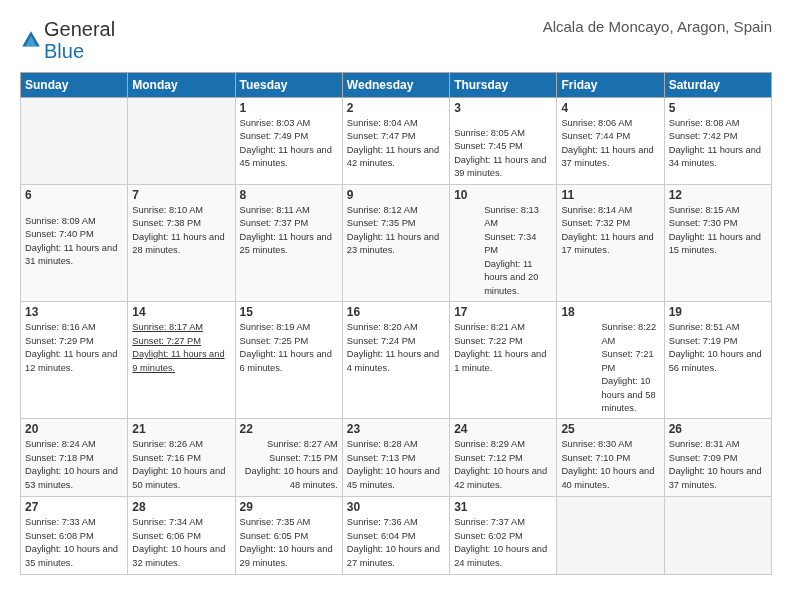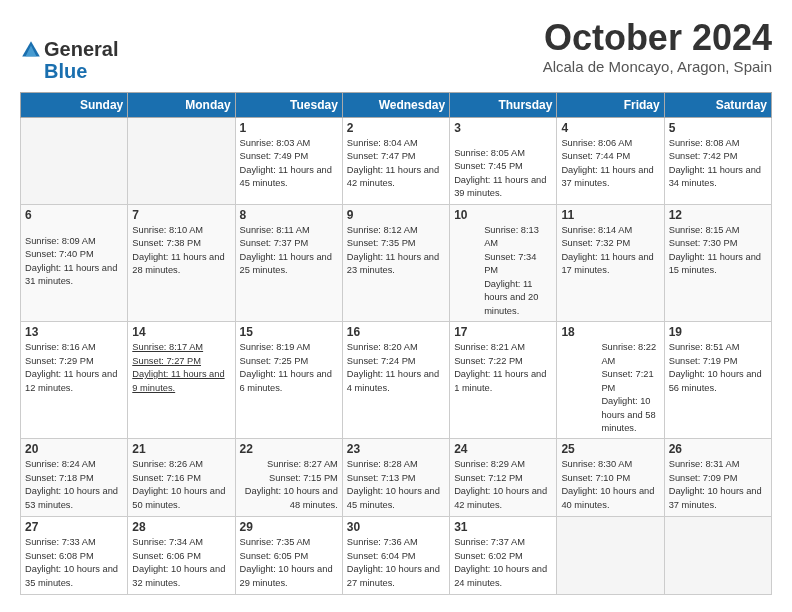--- a/index.html
+++ b/index.html
@@ -46,21 +46,21 @@
       width: 100%;
       border-collapse: collapse;
       table-layout: fixed;
     }
     th {
       background-color: #1a6faf;
       color: #fff;
       font-size: 12px;
       font-weight: bold;
       padding: 5px 4px;
-      text-align: right;
+      text-align: left;
       border: 1px solid #aaa;
     }
     td {
       vertical-align: top;
       border: 1px solid #ccc;
       padding: 3px 4px;
       font-size: 9.5px;
       color: #333;
       height: 78px;
     }
@@ -88,28 +88,27 @@
 <body>
 
 <div class="page">
   <div class="header">
     <div class="logo">
       <svg class="logo-icon" viewBox="0 0 40 40" xmlns="http://www.w3.org/2000/svg">
         <polygon points="20,4 36,32 4,32" fill="#1a6faf"></polygon>
         <polygon points="20,12 30,32 10,32" fill="#5aaee0" opacity="0.7"></polygon>
       </svg>
       <div>
-        <div style="font-size:20px;font-weight:bold;line-height:1.1;margin-top:20px;">
+        <div style="font-size:20px;font-weight:normal;line-height:1.1;">
           <span style="color:#333">General</span><br>
           <span style="color:#1a6faf">Blue</span>
         </div>
       </div>
     </div>
     <div class="title-block">
-      <div class="month-title">October 2024</div>
       <div class="location">Alcala de Moncayo, Aragon, Spain</div>
     </div>
   </div>
 
   <table>
     <thead>
       <tr>
       <th>Sunday</th>
           <th>Monday</th>
           <th>Tuesday</th>

